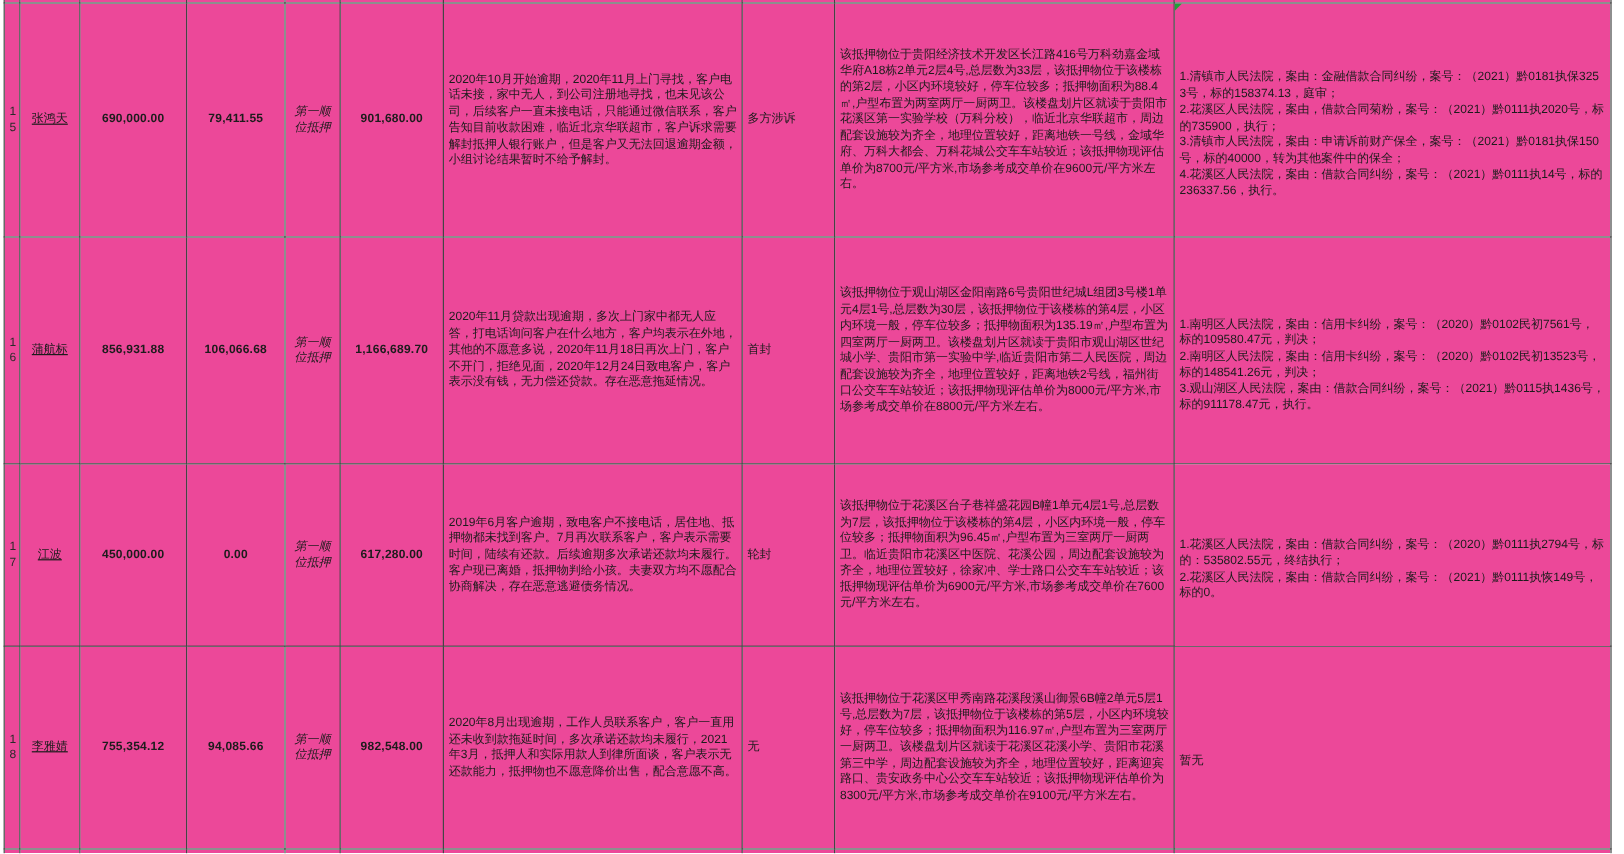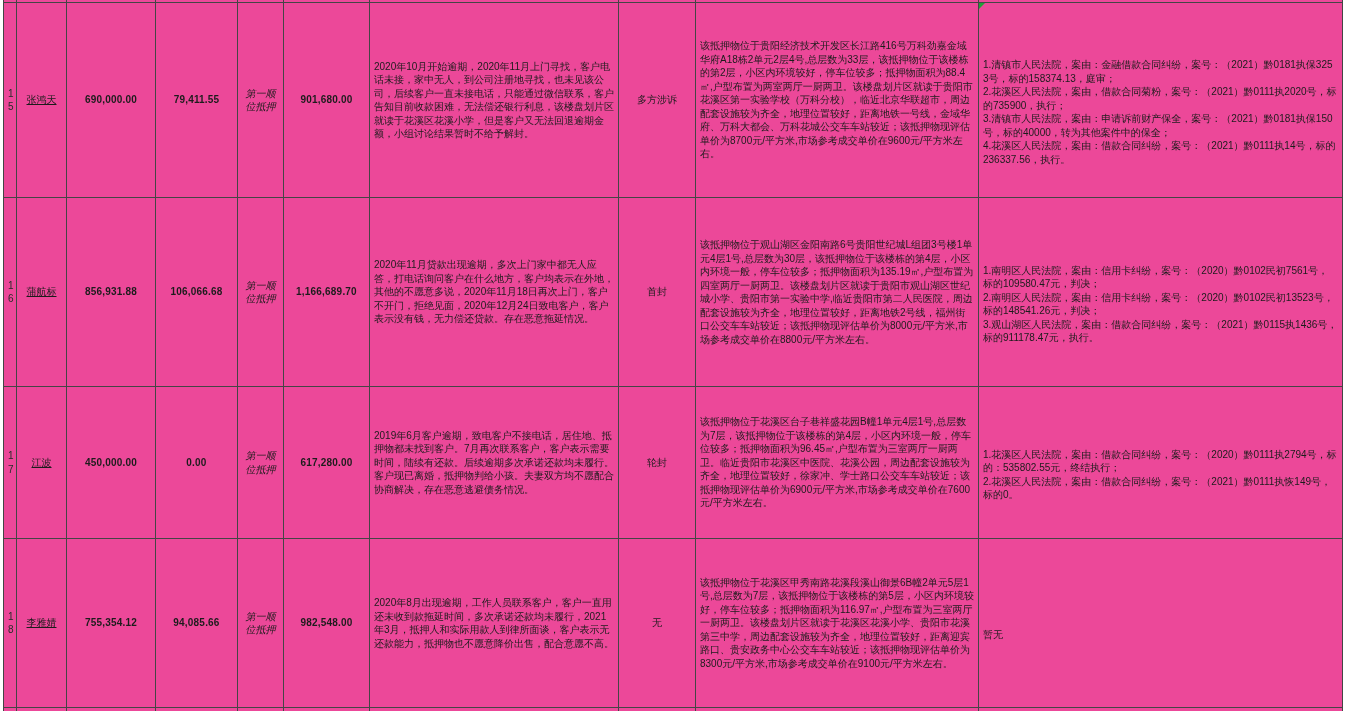--- a/index.html
+++ b/index.html
@@ -24,21 +24,21 @@
     line-height:1.35;
     word-break:break-all;
   }
   tr.sliver-top td{border-top:none;height:2px;padding:0;}
   tr.sliver-bottom td{border-bottom:none;height:3px;padding:0;}
   td.c-no{font-size:9px;text-align:right;color:#2a2a2a;padding:0;}
   td.c-name{text-align:center;font-size:13px;text-decoration:underline;}
   td.c-amt{text-align:center;font-size:12.5px;letter-spacing:0.2px;font-weight:bold;}
   td.c-rank{text-align:center;font-size:12.5px;padding:2px 3px;font-style:italic;}
   td.c-notes{text-align:left;font-size:13px;line-height:19px;padding:2px 6px;}
-  td.c-status{text-align:center;font-size:13px;margin-left:40px;}
+  td.c-status{text-align:left;font-size:13px;margin-left:40px;}
   td.c-prop{text-align:left;font-size:12.5px;line-height:16.5px;padding:2px 6px;}
   td.c-court{text-align:left;font-size:12.5px;line-height:15.5px;padding:2px 6px;position:relative;}
   td.c-court.center{text-align:left;}
   .pre{white-space:pre-line;margin-top:24px;}
   .flag{
     position:absolute;left:0;top:0;width:0;height:0;
     border-top:6px solid #21a038;border-right:6px solid transparent;
   }
 </style>
 </head>
@@ -72,21 +72,21 @@
           <td></td>
       </tr>
 
       <tr class="r" style="height:195px">
         <td class="c-no">15</td>
         <td class="c-name">张鸿天</td>
         <td class="c-amt">690,000.00</td>
         <td class="c-amt">79,411.55</td>
         <td class="c-rank">第一顺位抵押</td>
         <td class="c-amt">901,680.00</td>
-        <td class="c-notes">2020年10月开始逾期，2020年11月上门寻找，客户电话未接，家中无人，到公司注册地寻找，也未见该公司，后续客户一直未接电话，只能通过微信联系，客户告知目前收款困难，无法偿还银行利息，该楼盘划片区就读于花溪区花溪小学，但是客户又无法回退逾期金额，小组讨论结果暂时不给予解封。</td>
+        <td class="c-notes">2020年10月开始逾期，2020年11月上门寻找，客户电话未接，家中无人，到公司注册地寻找，也未见该公司，后续客户一直未接电话，只能通过微信联系，客户告知目前收款困难，临近北京华联超市，客户诉求需要解封抵押人银行账户，但是客户又无法回退逾期金额，小组讨论结果暂时不给予解封。</td>
         <td class="c-status">多方涉诉</td>
         <td class="c-prop">该抵押物位于贵阳经济技术开发区长江路416号万科劲嘉金域华府A18栋2单元2层4号,总层数为33层，该抵押物位于该楼栋的第2层，小区内环境较好，停车位较多；抵押物面积为88.4㎡,户型布置为两室两厅一厨两卫。该楼盘划片区就读于贵阳市花溪区第一实验学校（万科分校），临近北京华联超市，周边配套设施较为齐全，地理位置较好，距离地铁一号线，金域华府、万科大都会、万科花城公交车车站较近；该抵押物现评估单价为8700元/平方米,市场参考成交单价在9600元/平方米左右。</td>
         <td class="c-court">
           <span class="flag"></span>
           <div class="pre">1.清镇市人民法院，案由：金融借款合同纠纷，案号：（2021）黔0181执保3253号，标的158374.13，庭审；
 2.花溪区人民法院，案由，借款合同菊粉，案号：（2021）黔0111执2020号，标的735900，执行；
 3.清镇市人民法院，案由：申请诉前财产保全，案号：（2021）黔0181执保150号，标的40000，转为其他案件中的保全；
 4.花溪区人民法院，案由：借款合同纠纷，案号：（2021）黔0111执14号，标的236337.56，执行。</div>
         </td>
       </tr>

